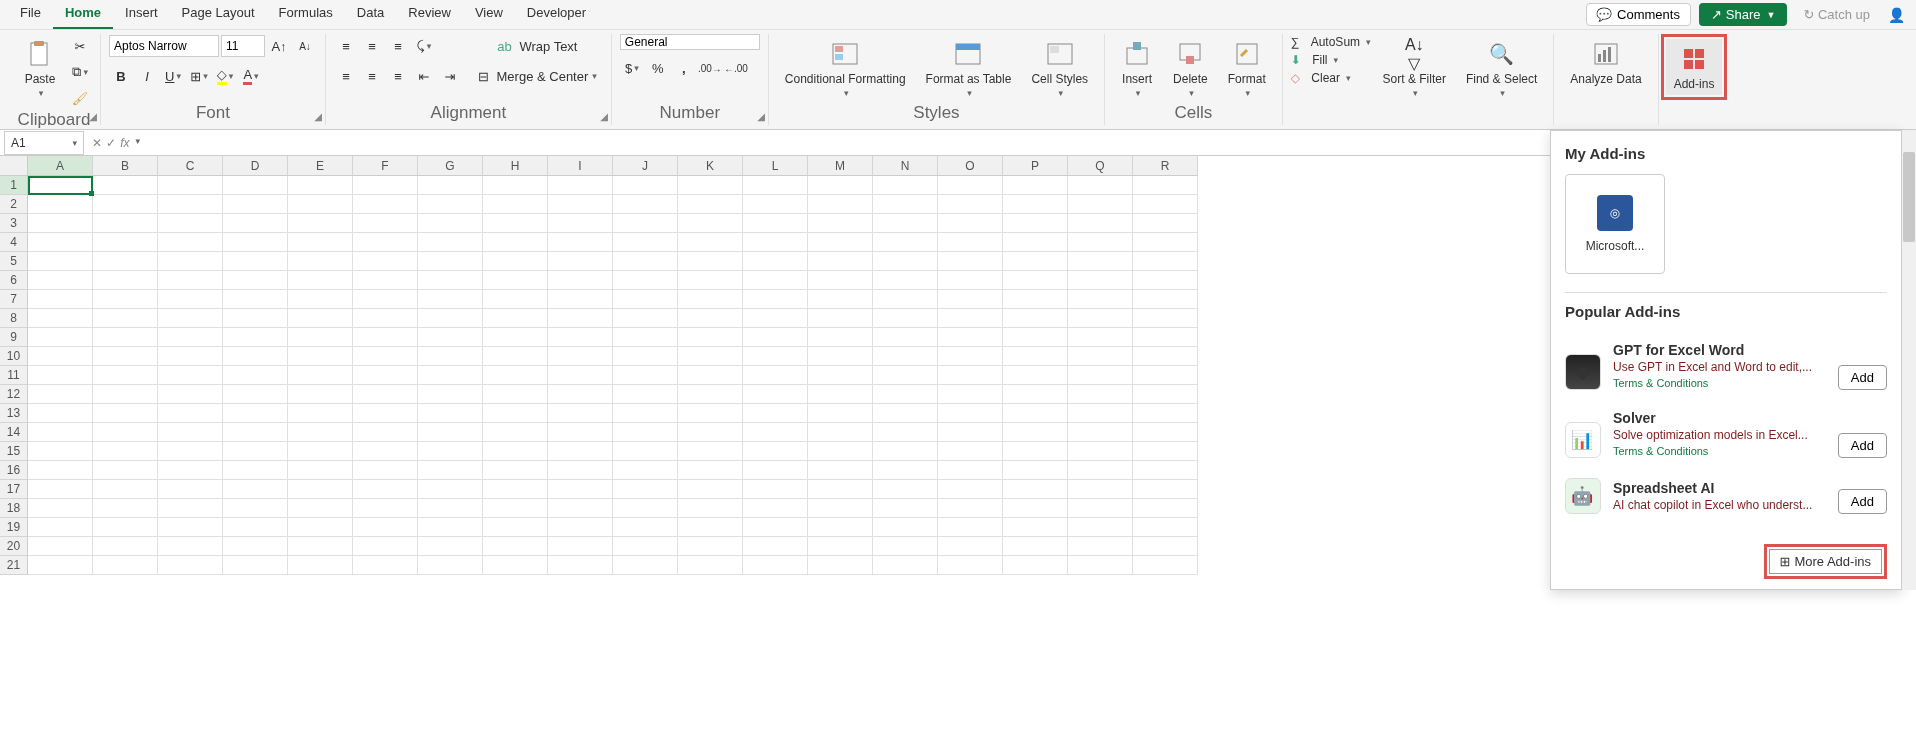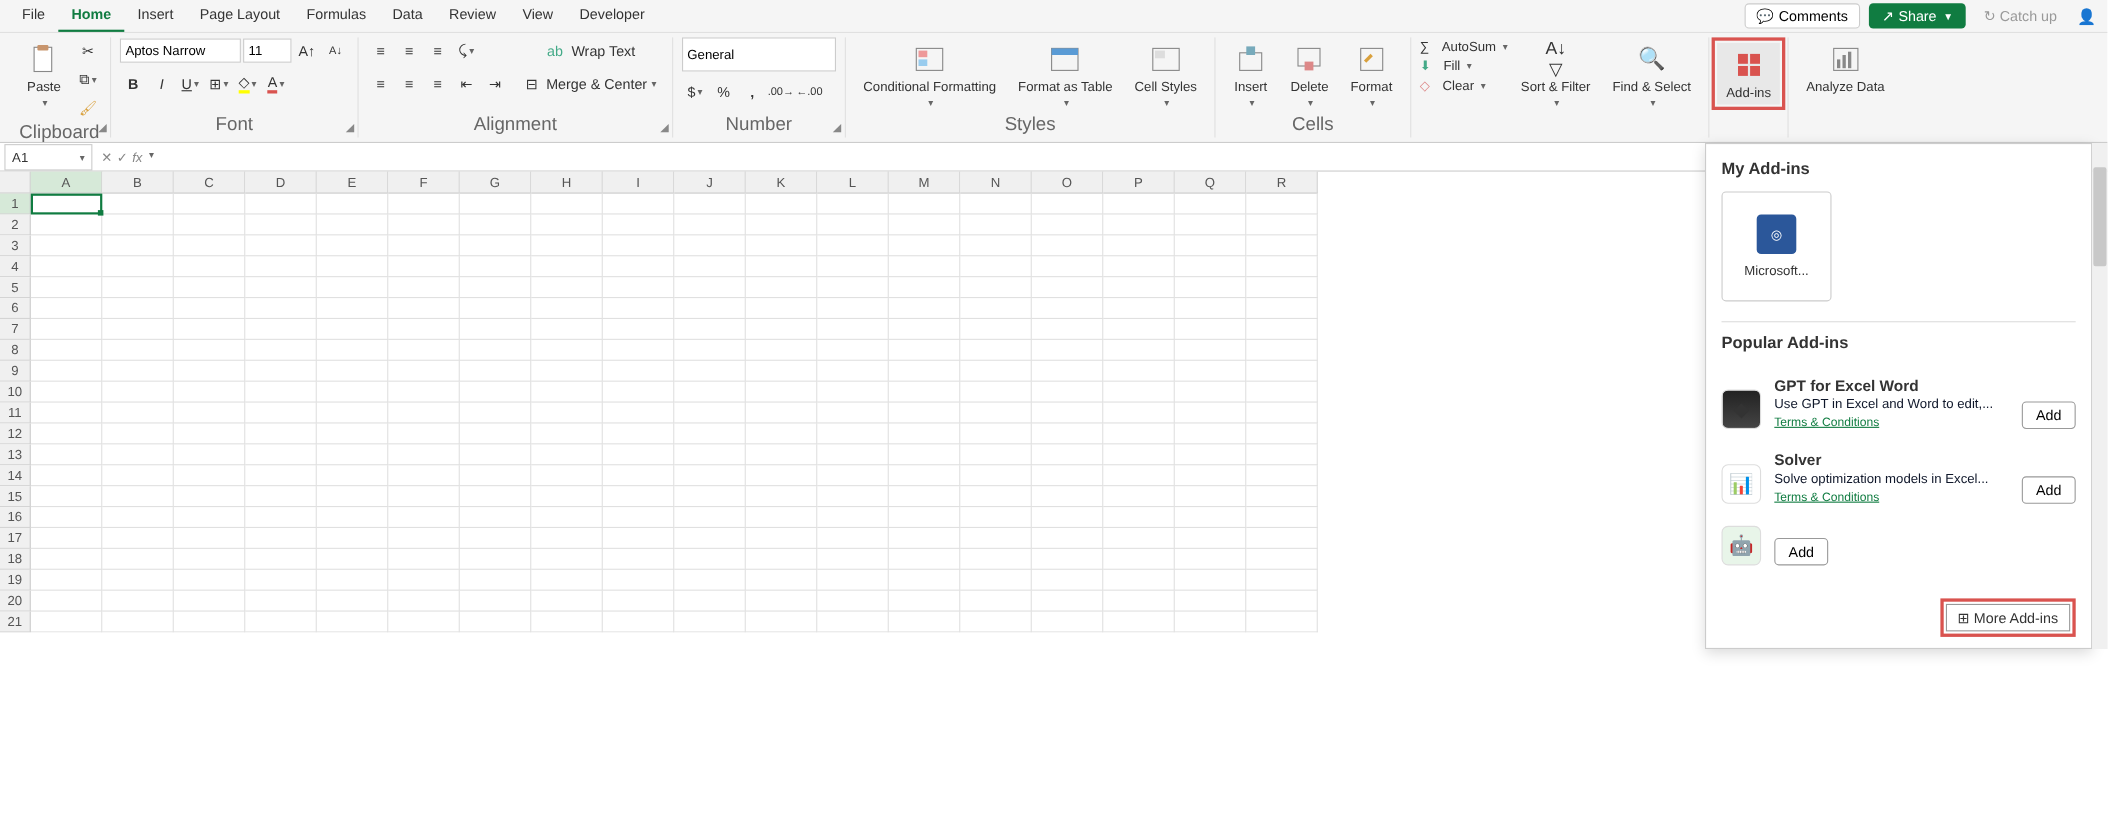--- a/index.html
+++ b/index.html
@@ -17,21 +17,21 @@
 .group:last-child{border-right:none}
 .group-content{display:flex;gap:4px;align-items:flex-start;flex:1}
 .group-label{font-size:17px;color:#666;margin-top:auto;padding-bottom:2px}
 .big-btn{display:flex;flex-direction:column;align-items:center;gap:2px;padding:4px 8px;cursor:pointer;font-size:12px;text-align:center;line-height:1.2}
 .big-btn .icon{width:32px;height:32px;display:flex;align-items:center;justify-content:center;font-size:20px}
 .small-btn{width:24px;height:24px;display:flex;align-items:center;justify-content:center;cursor:pointer;font-size:13px}
 .col{display:flex;flex-direction:column;gap:2px}
 .row{display:flex;gap:2px;align-items:center}
 .font-select{width:110px;height:22px;border:1px solid #ccc;font-size:12px;padding:0 4px;background:#fff}
 .size-select{width:44px;height:22px;border:1px solid #ccc;font-size:12px;padding:0 4px;background:#fff}
-.num-select{width:140px;height:31px;border:1px solid #ccc;font-size:12px;padding:0 4px;background:#fff}
+.num-select{width:140px;height:16px;border:1px solid #ccc;font-size:12px;padding:0 4px;background:#fff}
 .editing-row{display:flex;align-items:center;gap:4px;padding:1px 0;font-size:12px}
 .highlighted{border:3px solid #d9534f;padding:2px}
 .formula-bar{display:flex;align-items:center;border-bottom:1px solid #ccc;height:26px;background:#fff}
 .name-box{width:80px;height:24px;border:1px solid #ccc;padding:0 6px;font-size:12px;margin:0 4px;display:flex;align-items:center;justify-content:space-between}
 .fx-btns{display:flex;gap:4px;padding:0 4px;color:#888}
 .fx-input{flex:1;border:none;height:22px;padding:0 6px}
 .sheet{display:flex;position:relative}
 .corner{width:28px;height:20px;background:#f0f0f0;border-right:1px solid #ccc;border-bottom:1px solid #ccc}
 .col-headers{display:flex}
 .col-header{width:65px;height:20px;background:#f0f0f0;border-right:1px solid #d4d4d4;border-bottom:1px solid #ccc;text-align:center;font-size:12px;color:#555;line-height:20px}
@@ -47,22 +47,22 @@
 .pane{position:absolute;top:130px;right:14px;width:352px;background:#fff;border:1px solid #ccc;box-shadow:0 4px 12px rgba(0,0,0,.15);padding:14px;height:460px}
 .pane h3{font-size:15px;font-weight:700;margin-bottom:12px}
 .addin-row{display:flex;gap:12px;margin-bottom:18px}
 .addin-tile{width:100px;height:100px;border:1px solid #ccc;border-radius:4px;display:flex;flex-direction:column;align-items:center;justify-content:center;gap:8px;cursor:pointer;font-size:12px}
 .addin-tile.sel{border:2px solid #555}
 .addin-icon{width:36px;height:36px;border-radius:4px}
 .popular-item{display:flex;gap:12px;align-items:flex-end;padding:10px 0}
 .pop-icon{width:36px;height:36px;border-radius:6px;flex-shrink:0}
 .pop-body{flex:1}
 .pop-title{font-weight:600;font-size:14px}
-.pop-desc{font-size:12px;color:#0f172a;margin:2px 0}
-.pop-terms{color:#107c41;font-size:11px;text-decoration:underline}
+.pop-desc{font-size:12px;color:#7f1d1d;margin:2px 0}
+.pop-terms{color:#107c41;font-size:11px;}
 .add-btn{border:1px solid #999;background:#fff;padding:4px 12px;border-radius:4px;font-size:13px}
 .more-addins{position:absolute;bottom:10px;right:14px;border:3px solid #d9534f;padding:2px}
 .more-inner{border:1px solid #999;padding:4px 10px;font-size:13px;display:flex;align-items:center;gap:4px}
 .divider{border-top:1px solid #ddd;margin:6px 0 10px}
 .caret{font-size:9px;margin-left:2px;color:#666}
 .dlg-launcher{position:absolute;right:3px;bottom:3px;font-size:10px;color:#888}
 .scroll-track{position:absolute;right:0;top:130px;width:14px;height:460px;background:#f0f0f0}
 .scroll-thumb{position:absolute;right:1px;top:22px;width:12px;height:90px;background:#c8c8c8;border-radius:2px}
 svg{display:block}
 </style>
@@ -299,48 +299,48 @@
         </div>
       <div class="big-btn">
           <div class="icon">🔍</div>
           <span>Find &amp; Select</span>
           <span class="caret">▾</span>
         </div>
     </div>
     <div class="group-label">&nbsp;</div>
   </div>
 
+  <div class="group">
+    <div class="big-btn">
+        <div class="icon">
+          <svg width="26" height="24">
+            <rect x="2" y="2" width="22" height="20" fill="none" stroke="#888"></rect>
+            <rect x="5" y="12" width="3" height="8" fill="#888"></rect>
+            <rect x="10" y="8" width="3" height="12" fill="#888"></rect>
+            <rect x="15" y="5" width="3" height="15" fill="#888"></rect>
+          </svg>
+        </div>
+        <span>Analyze Data</span>
+      </div>
+  </div>
+
   <div class="group" style="padding:0 2px">
     <div class="highlighted">
       <div class="big-btn" style="background:#e8e8e8">
         <div class="icon">
             <svg width="24" height="24">
               <rect x="2" y="2" width="9" height="9" fill="#d9534f"></rect>
               <rect x="13" y="2" width="9" height="9" fill="#d9534f"></rect>
               <rect x="2" y="13" width="9" height="9" fill="#d9534f"></rect>
               <rect x="13" y="13" width="9" height="9" fill="#d9534f"></rect>
             </svg>
           </div>
         <span>Add-ins</span>
       </div>
     </div>
-  </div>
-
-  <div class="group">
-    <div class="big-btn">
-        <div class="icon">
-          <svg width="26" height="24">
-            <rect x="2" y="2" width="22" height="20" fill="none" stroke="#888"></rect>
-            <rect x="5" y="12" width="3" height="8" fill="#888"></rect>
-            <rect x="10" y="8" width="3" height="12" fill="#888"></rect>
-            <rect x="15" y="5" width="3" height="15" fill="#888"></rect>
-          </svg>
-        </div>
-        <span>Analyze Data</span>
-      </div>
   </div>
 </div>
 
 <div class="formula-bar">
   <div class="name-box">
       <span>A1</span>
       <span class="caret">▾</span>
     </div>
   <div class="fx-btns">
     <span>✕</span>
@@ -848,20 +848,25 @@
         <div class="pop-icon" style="background:#fff;border:1px solid #ddd;display:flex;align-items:center;justify-content:center;color:#fff;font-size:18px">📊</div>
   <div class="pop-body">
     <div class="pop-title">Solver</div>
     <div class="pop-desc">Solve optimization models in Excel...</div>
     <a class="pop-terms">Terms &amp; Conditions</a>
   </div>
   <button class="add-btn">Add</button>
       </div>
       <div class="popular-item">
         <div class="pop-icon" style="background:#e8f5e9;border:1px solid #ddd;display:flex;align-items:center;justify-content:center;color:#2a7;font-size:18px">🤖</div>
+  <div class="pop-body">
+    <div class="pop-title">Spreadsheet AI</div>
+    <div class="pop-desc">AI chat copilot in Excel who underst...</div>
+
+  </div>
   <button class="add-btn">Add</button>
       </div>
     </div>
   <div class="more-addins">
     <div class="more-inner">
         <span>⊞</span>
         <span>More Add-ins</span>
       </div>
   </div>
 </div>

